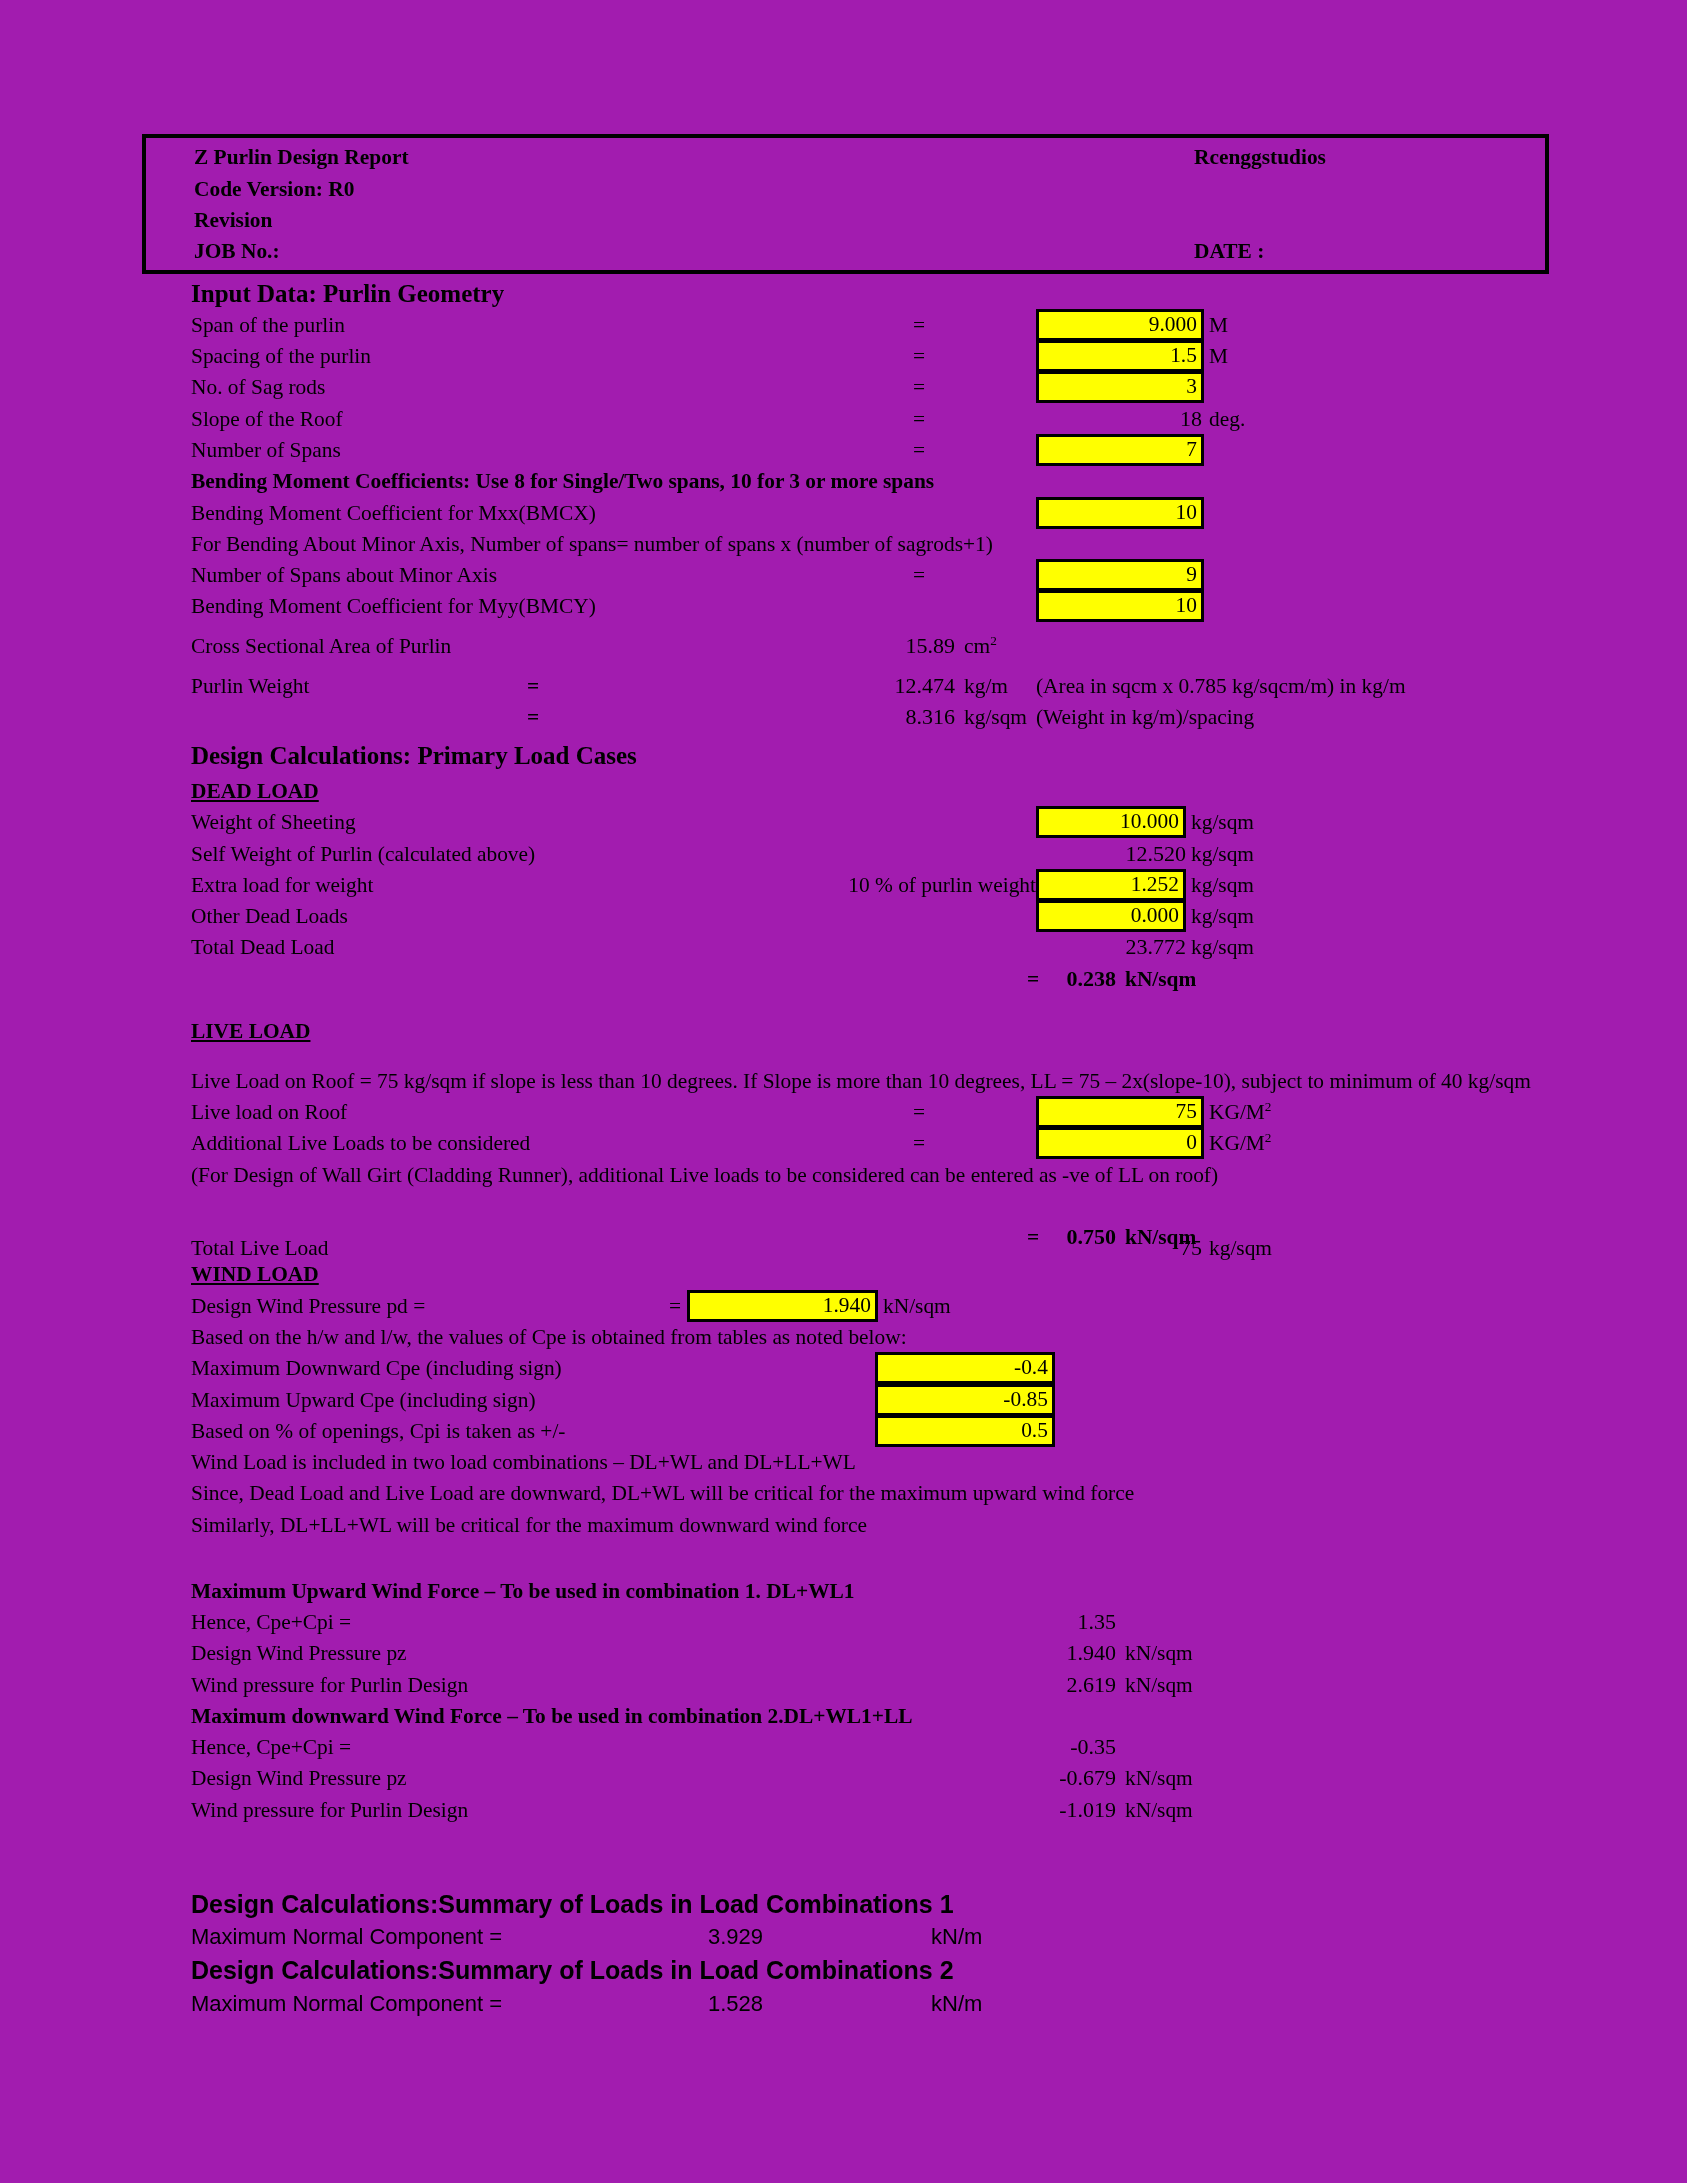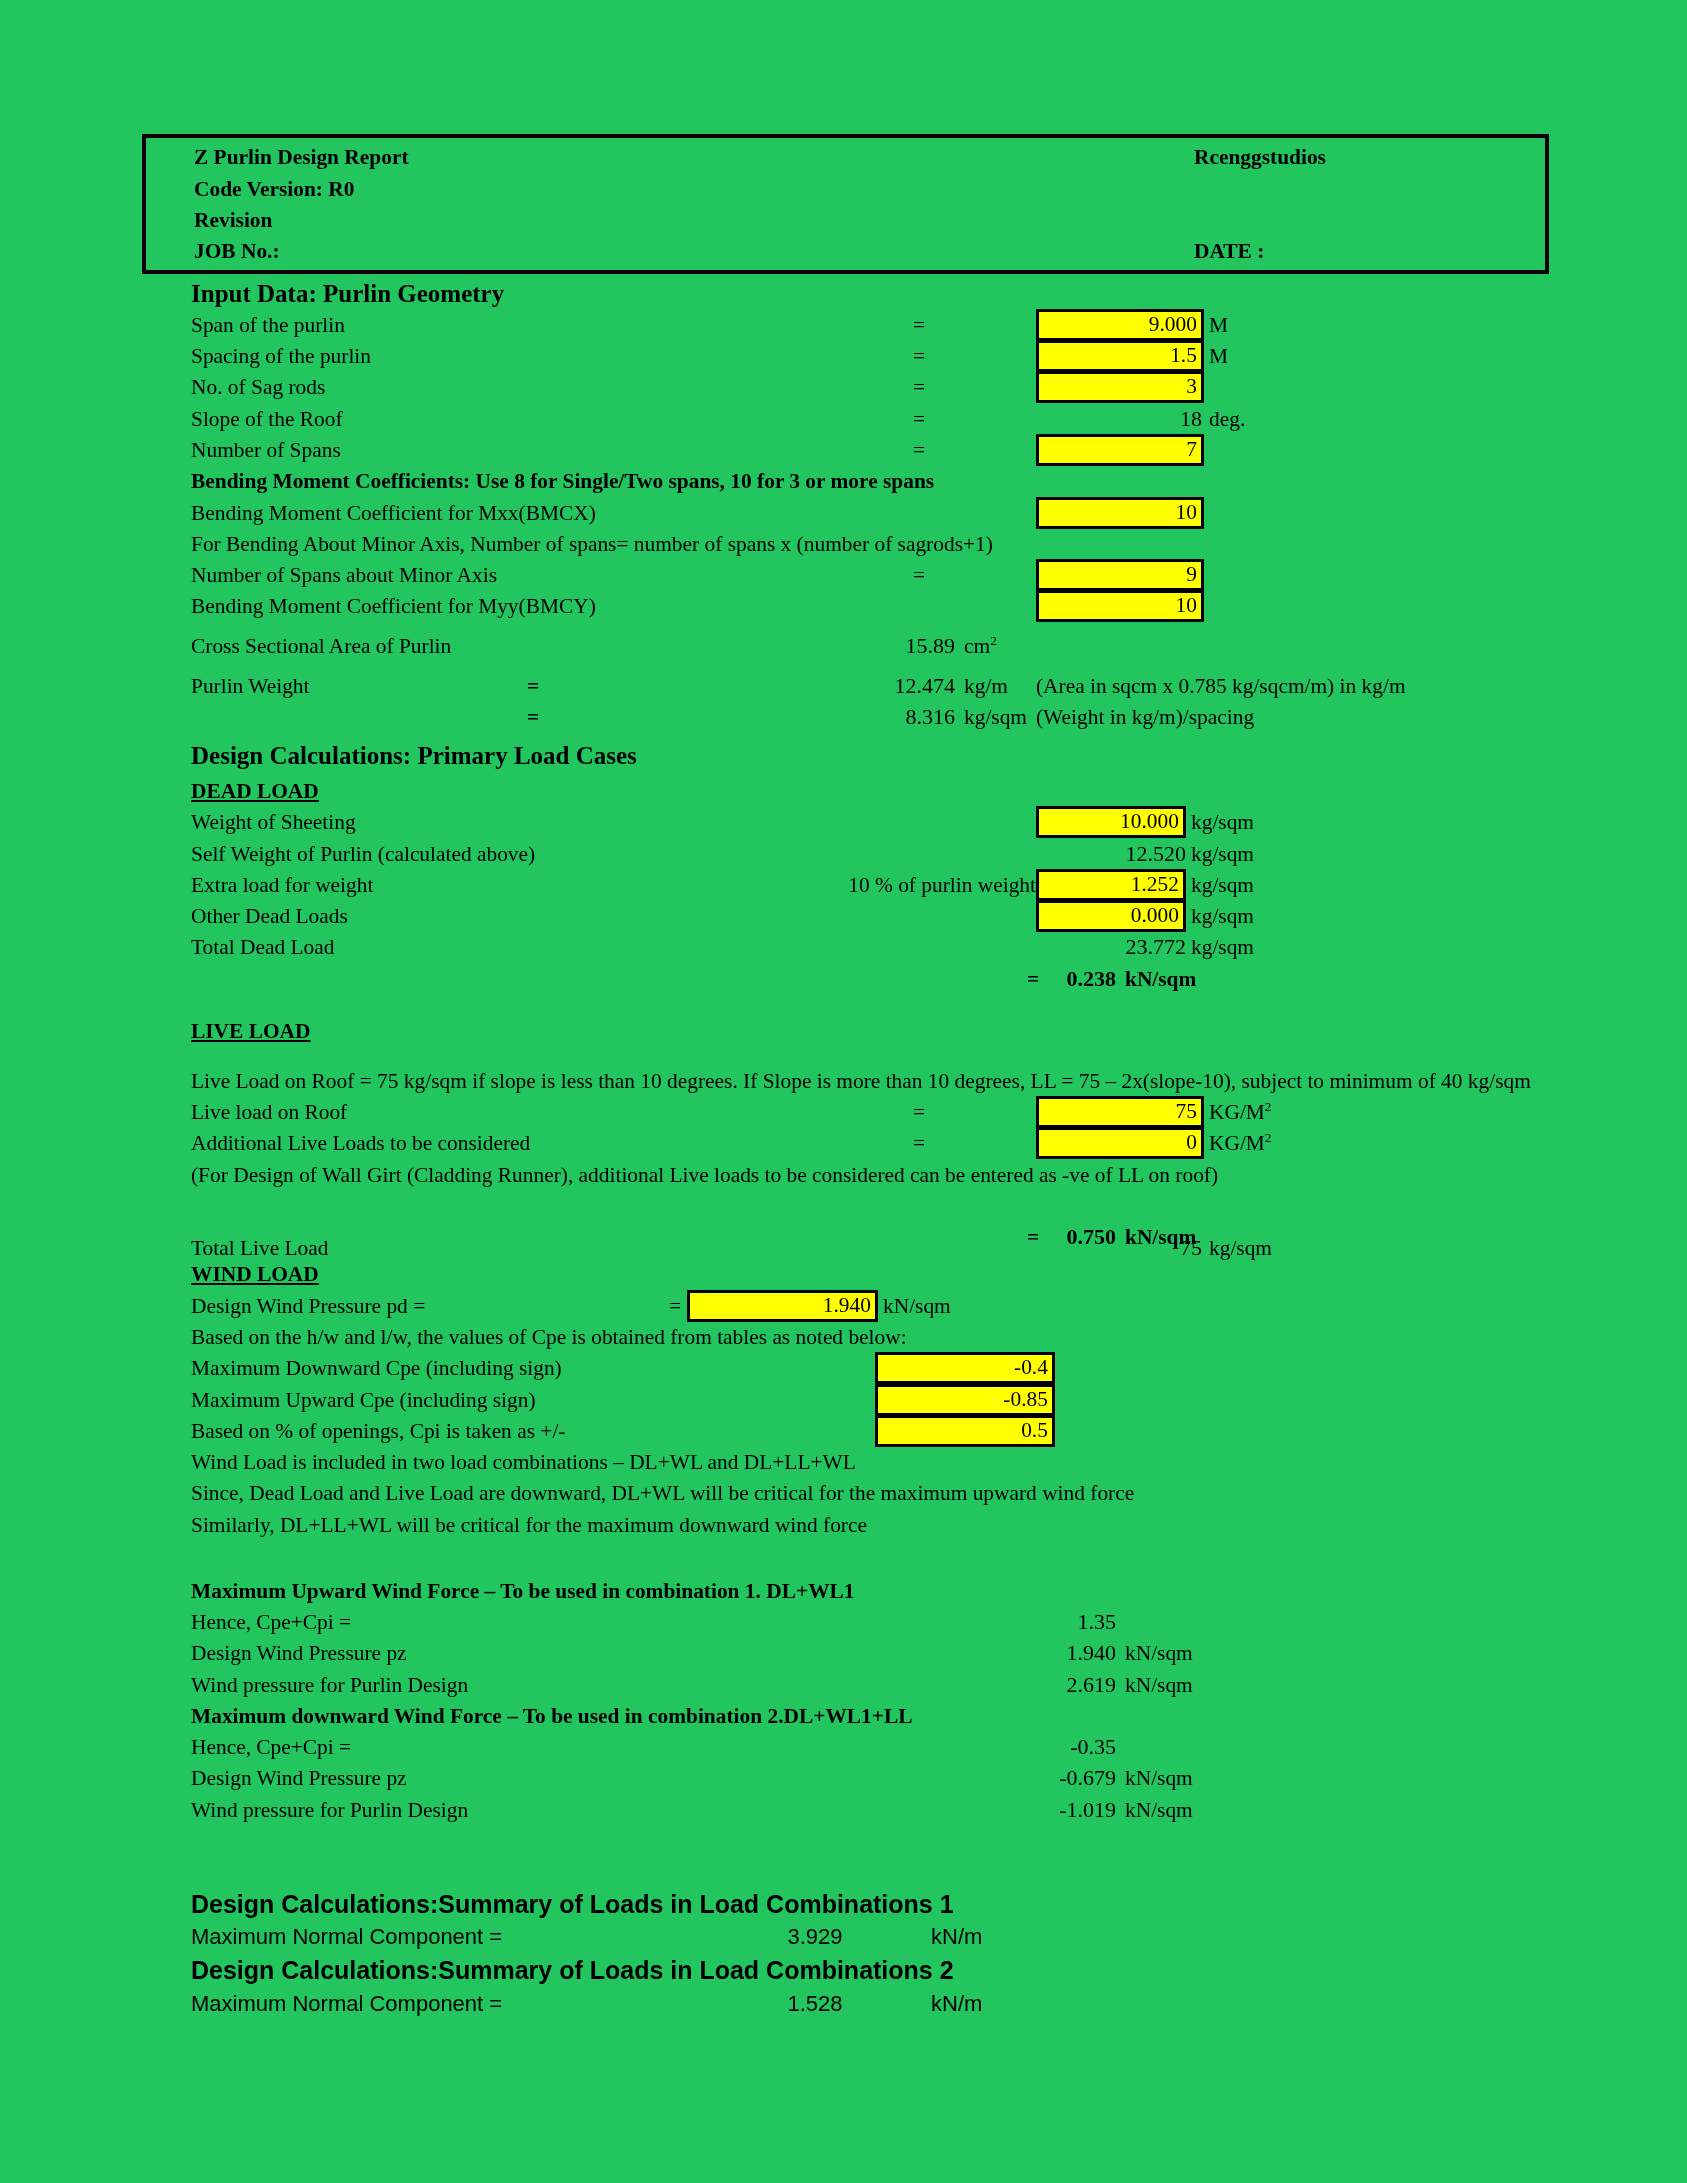--- a/index.html
+++ b/index.html
@@ -4,21 +4,21 @@
 <style>
   html, body {
     margin: 0;
     padding: 0;
     background: #ffffff;
   }
   .page {
     position: relative;
     width: 1687px;
     height: 2183px;
-    background: #22c55e;
+    background: #a21caf;
     font-family: "Liberation Serif", "DejaVu Serif", serif;
     overflow: hidden;
   }
 
   
   .titlebox {
     position: absolute;
     left: 142px;
     top: 134px;
     width: 1407px;
@@ -159,21 +159,21 @@
   .sans-lbl {
     position: absolute;
     left: 191px;
     font-size: 22px;
     font-family: "Liberation Sans", "DejaVu Sans", sans-serif;
   }
   .sans-val {
     position: absolute;
     left: 708px;
     width: 214px;
-    text-align: center;
+    text-align: left;
     font-size: 22px;
     font-family: "Liberation Sans", "DejaVu Sans", sans-serif;
   }
   .sans-unit {
     position: absolute;
     left: 931px;
     font-size: 22px;
     font-family: "Liberation Sans", "DejaVu Sans", sans-serif;
   }
 

